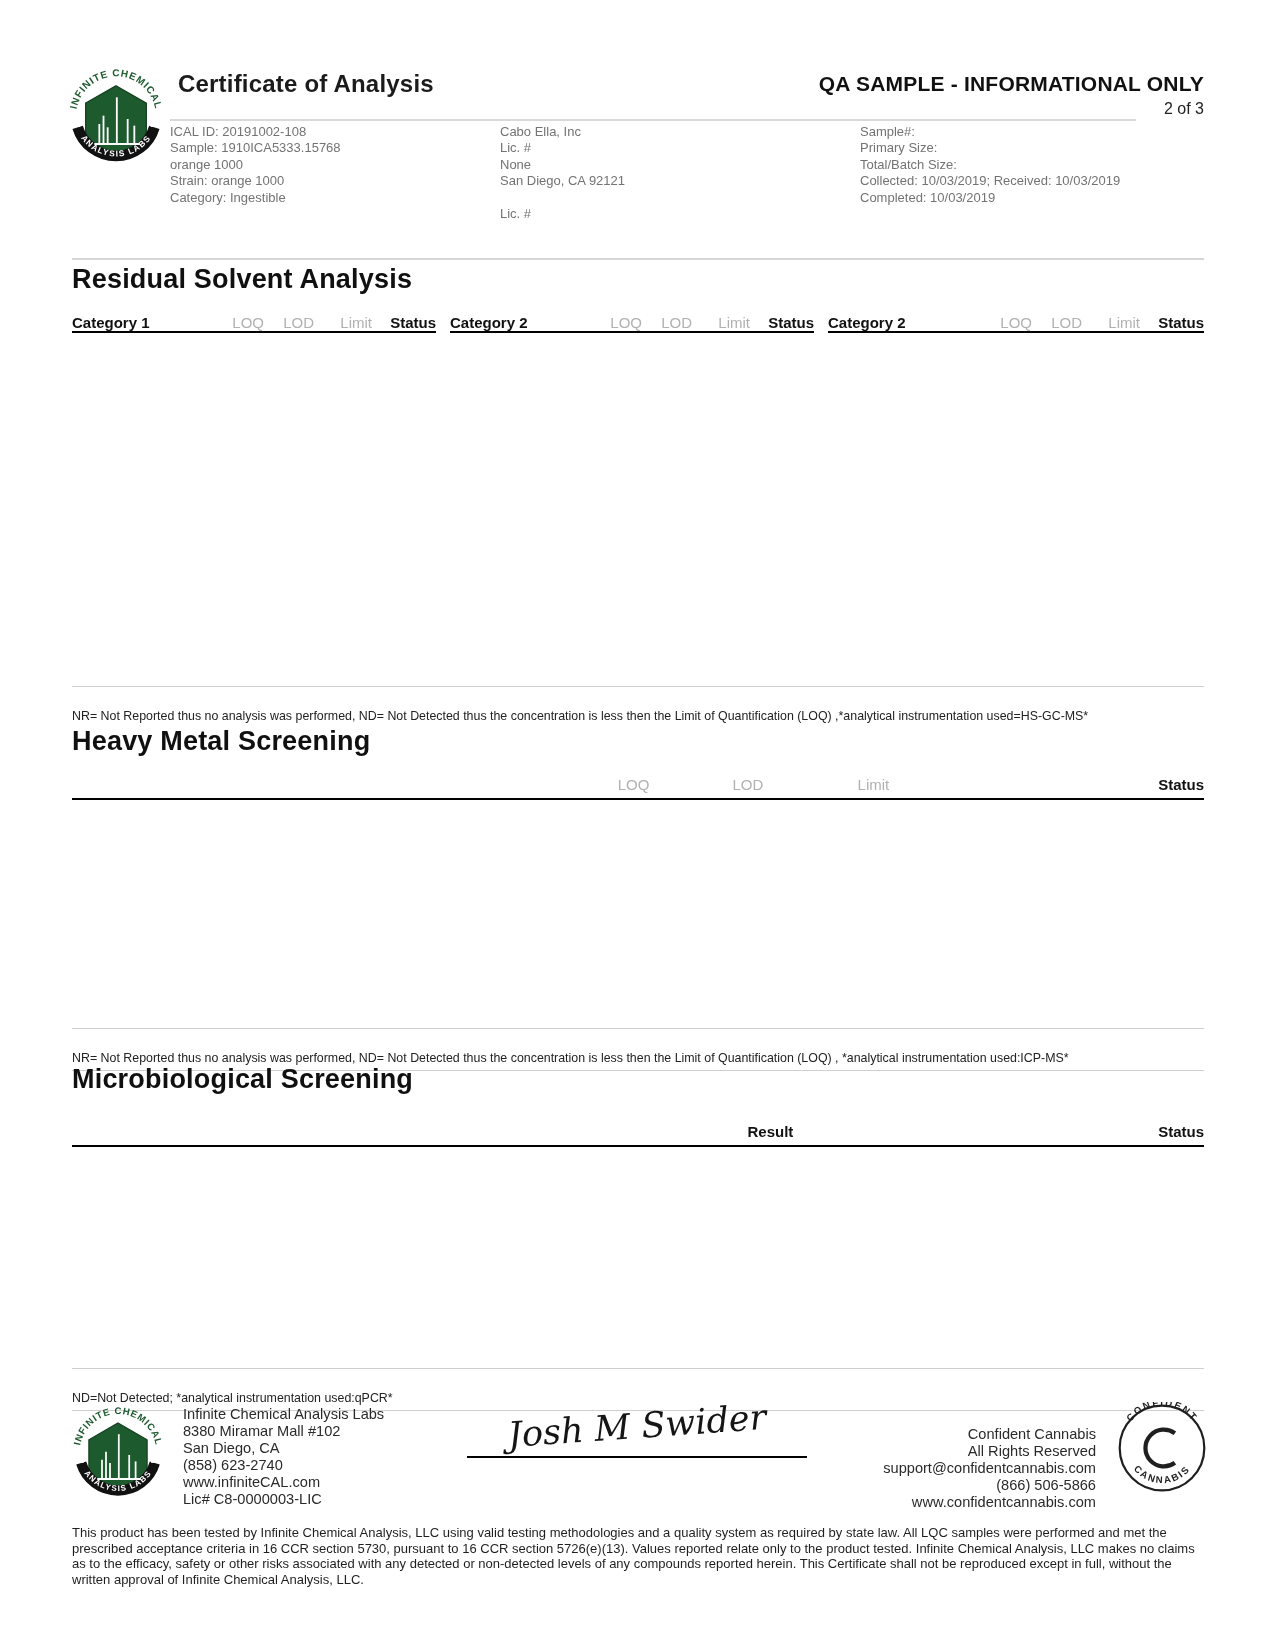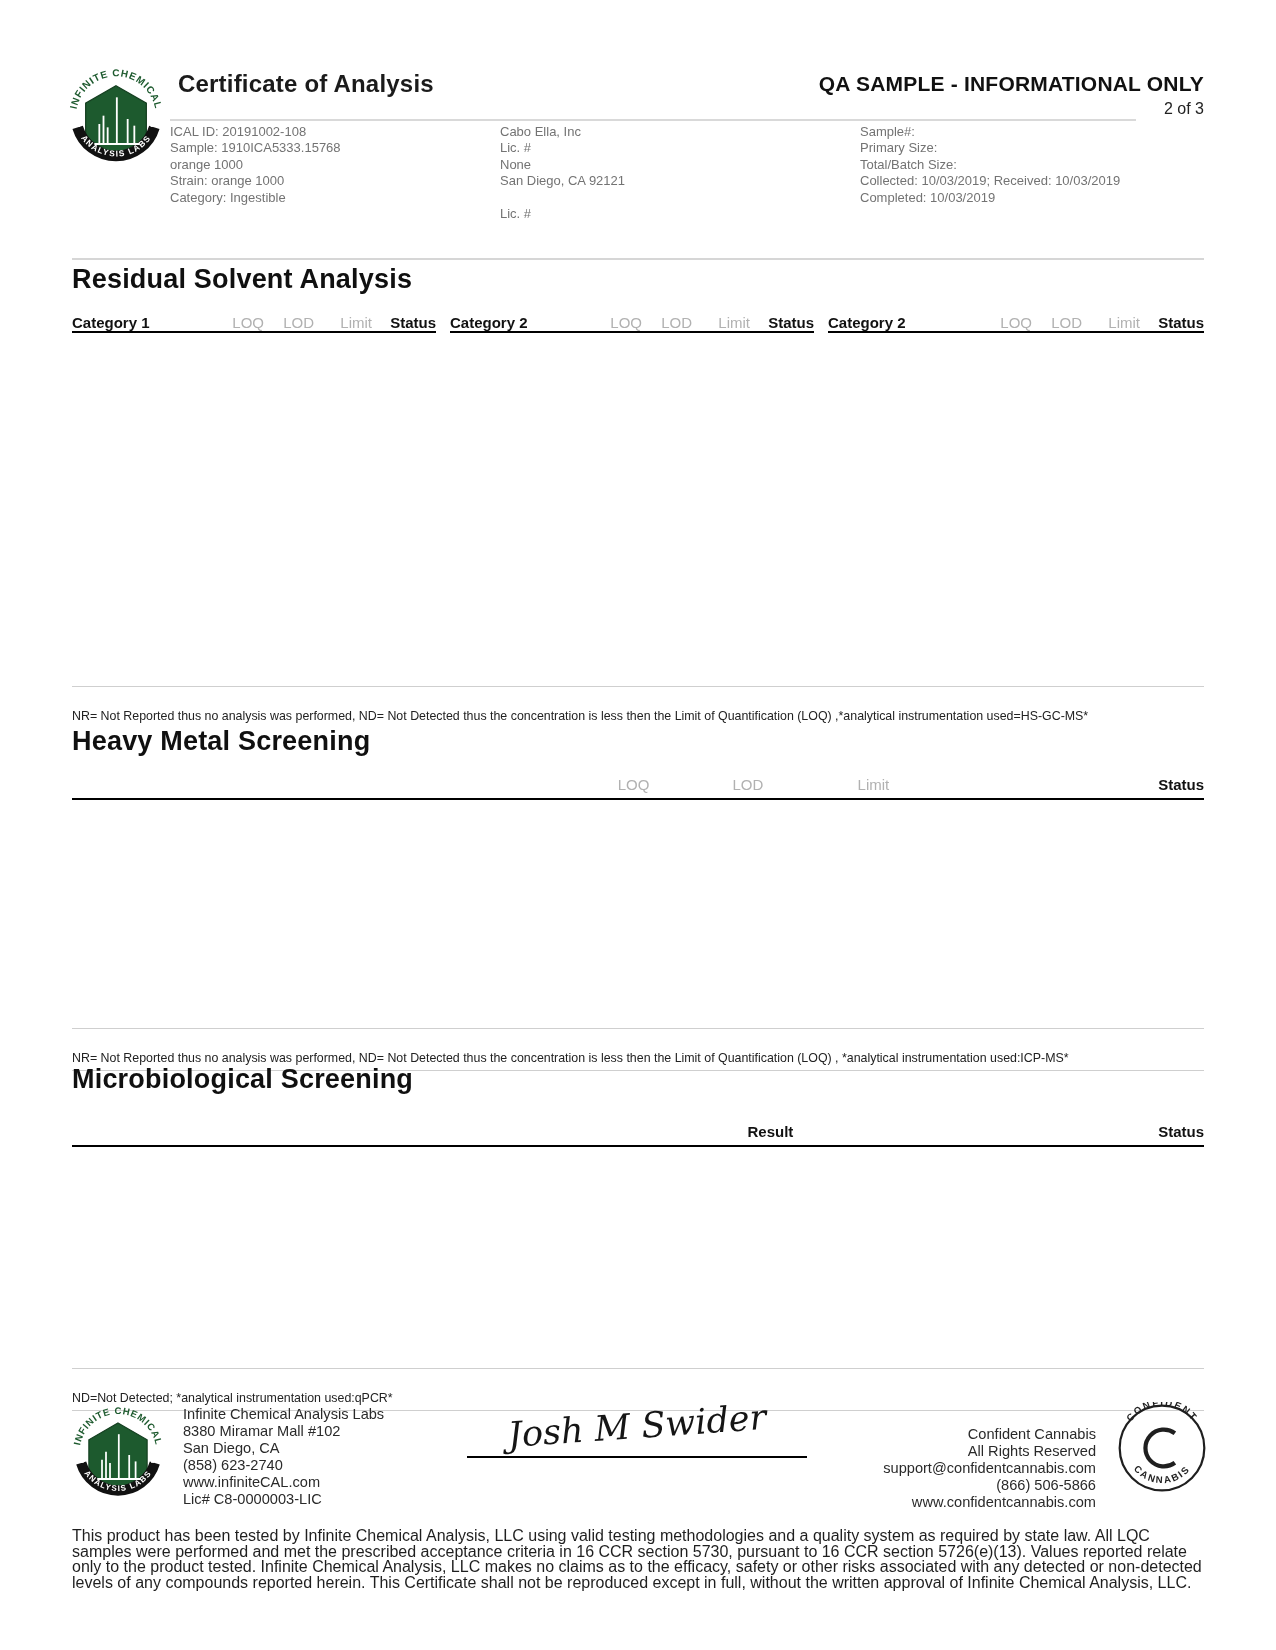--- a/index.html
+++ b/index.html
@@ -62,21 +62,21 @@
   .note.topline{border-top:1px solid #cfcfcf;}
   .note.boxed{border-top:1px solid #cfcfcf;border-bottom:1px solid #cfcfcf;padding-bottom:5px;}
 
   
   .footer-text{position:absolute;font-size:14.6px;line-height:17px;color:#2a2a2a;}
   .right-align{text-align:right;margin-top:20px;}
   .center-align{text-align:center;}
   .sig-line{position:absolute;left:467px;top:1456px;width:340px;border-top:2px solid #000;}
   .disclaimer{
     position:absolute;left:72px;top:1512px;width:1132px;
-    font-size:16px;line-height:15.7px;color:#1f1f1f;
+    font-size:13px;line-height:15.7px;color:#1f1f1f;
   }
 </style>
 </head>
 <body>
 
 <div class="page">
 
   <svg class="abs" style="left:66px;top:64px;" width="100" height="110" viewBox="0 0 120 124">
     <defs>
       <path id="h1top" d="M 16,78 A 48,48 0 1 1 104,78" fill="none"></path>

